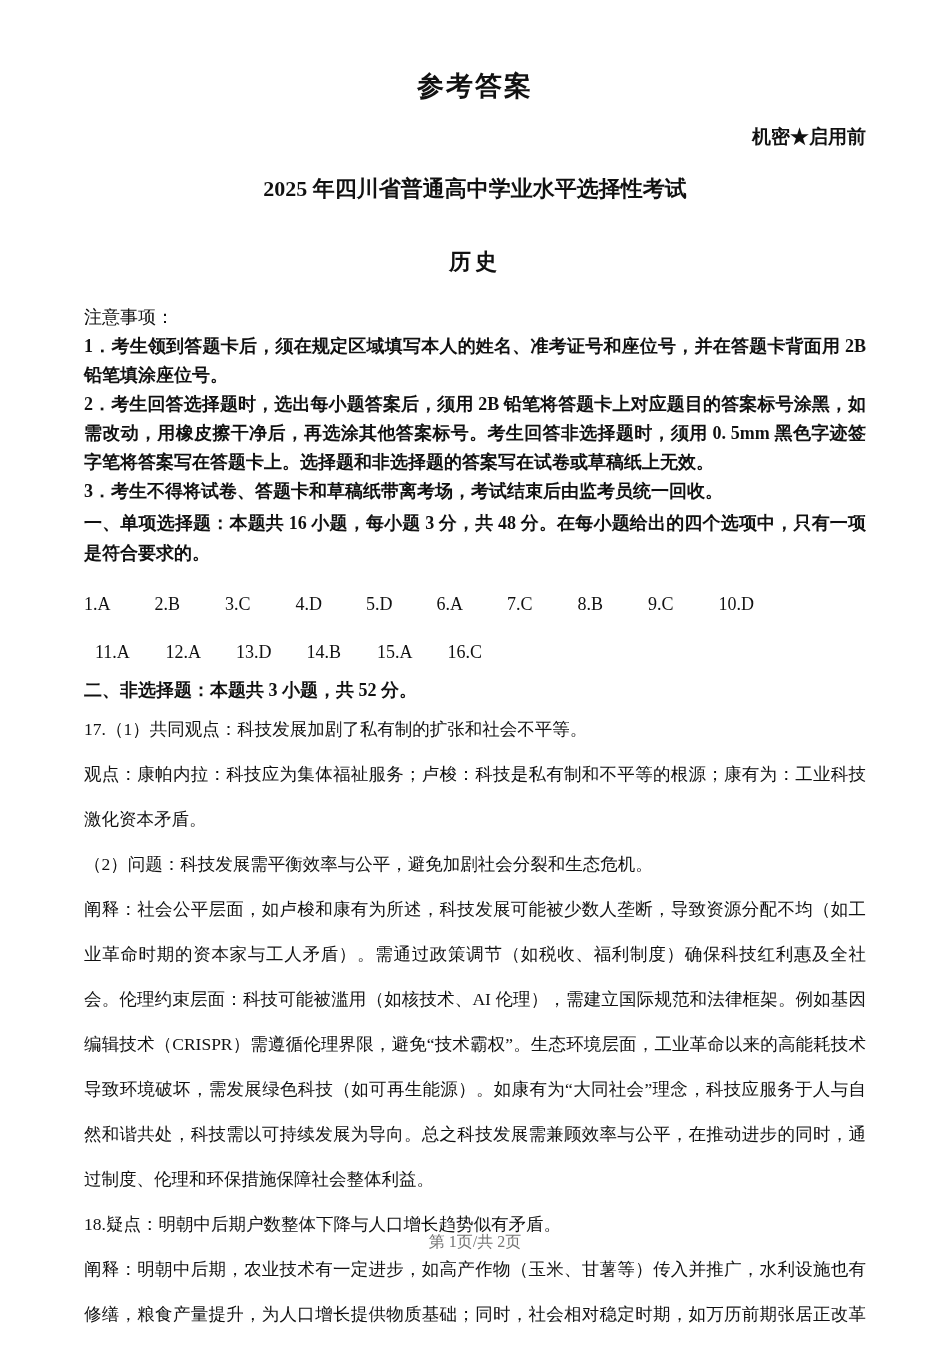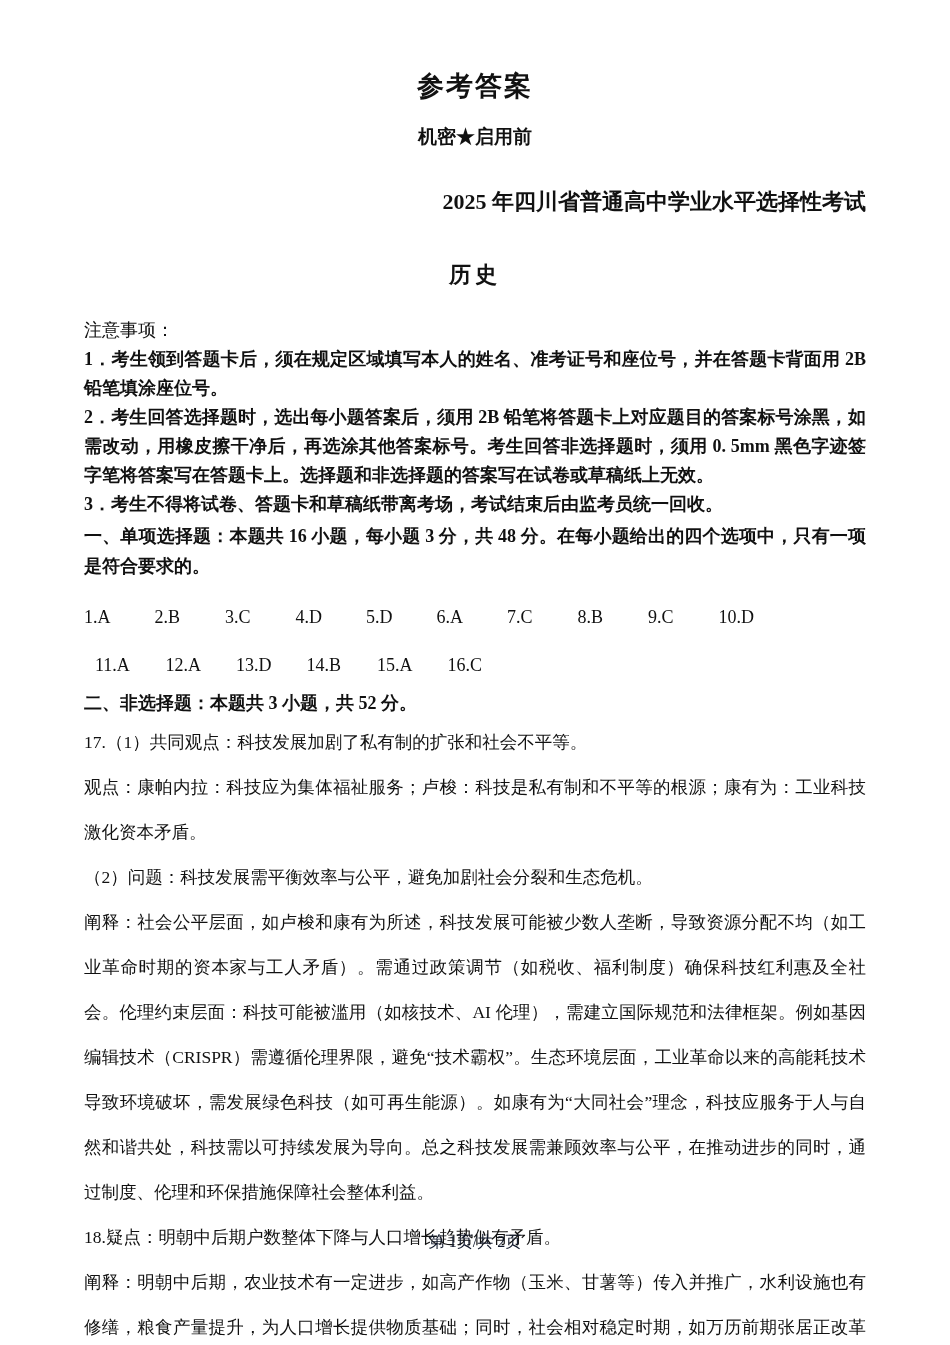--- a/index.html
+++ b/index.html
@@ -26,28 +26,28 @@
   .doc-title {
     font-size: 27px;
     font-weight: bold;
     text-align: center;
     margin: 0 0 20px 0;
     letter-spacing: 2px;
   }
   .confidential {
     font-size: 19px;
     font-weight: bold;
-    text-align: center;
+    text-align: right;
     margin: 0 0 8px 0;
   }
   .exam-title {
     font-size: 22px;
     font-weight: bold;
-    text-align: right;
-    margin: 29px 0 0 0;
+    text-align: center;
+    margin: 16px 0 0 0;
   }
   .subject-title {
     font-size: 22px;
     font-weight: bold;
     text-align: center;
     margin: 43px 0 0 0;
     letter-spacing: 4px;
   }
   .notices-heading {
     font-size: 18px;
@@ -89,21 +89,21 @@
     text-align: justify;
   }
   .first-body-para { margin-top: 2px; }
   .page-footer {
     position: absolute;
     left: 0;
     right: 0;
     top: 1232px;
     text-align: center;
     font-size: 16px;
-    color: #0f172a;
+    color: #737373;
   }
 </style>
 </head>
 <body>
 
 <div class="page">
 
   <h1 class="doc-title">参考答案</h1>
 
   <div class="confidential">机密★启用前</div>

